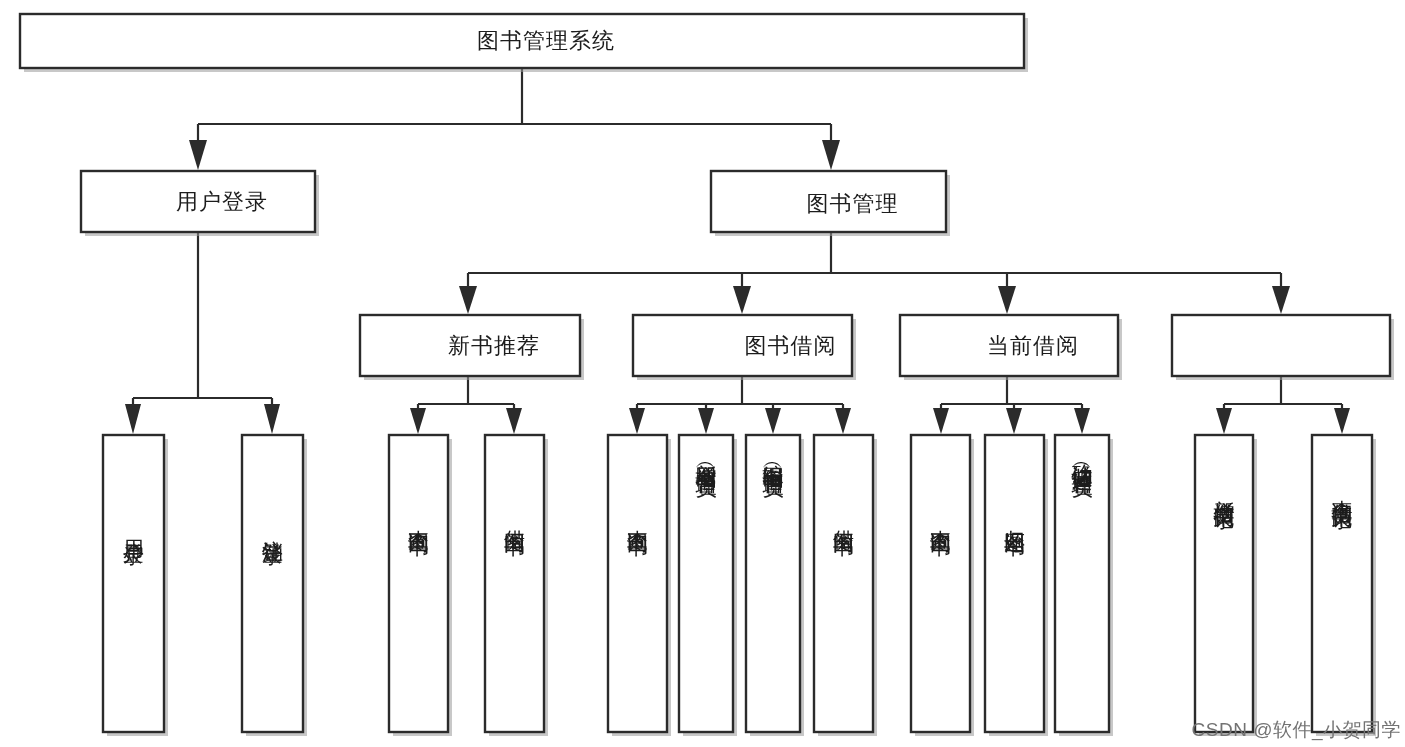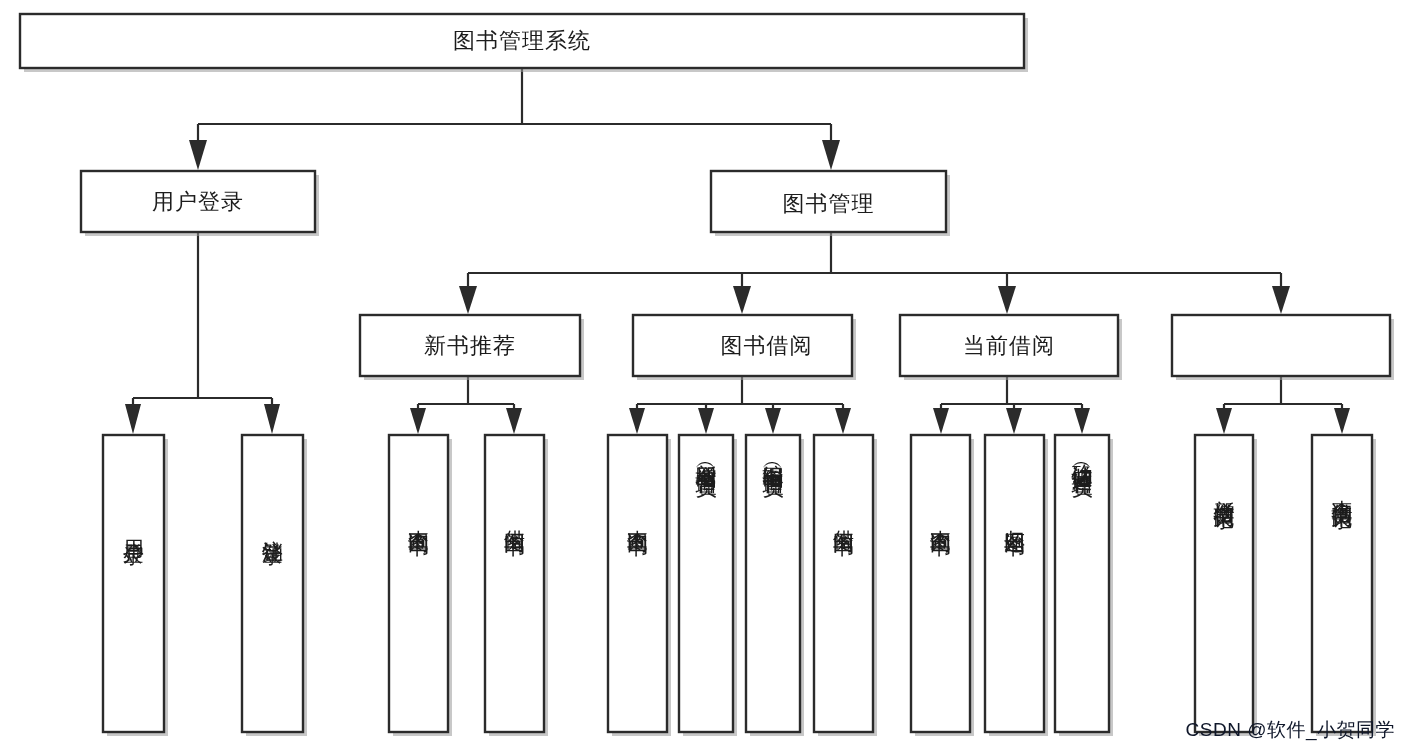--- a/index.html
+++ b/index.html
@@ -59,35 +59,36 @@
     line-height: 1.05;
     letter-spacing: 2px;
     white-space: nowrap;
   }
   .hlabel-wrap {
     position: absolute;
     display: flex;
     align-items: center;
     justify-content: center;
     pointer-events: none;
+    padding-left: 24px;
   }
   .hlabel-text {
     font-family: "Liberation Sans", "DejaVu Sans", sans-serif;
     font-size: 22px;
     color: #1c1c1c;
     letter-spacing: 1px;
     white-space: nowrap;
   }
   .watermark {
     position: absolute;
-    right: 10px;
+    right: 4px;
     bottom: 4px;
     font-family: "Liberation Sans", "DejaVu Sans", sans-serif;
     font-size: 19px;
-    color: #0f172a;
+    color: #737373;
     letter-spacing: 0.5px;
     white-space: nowrap;
   }
 </style>
 </head>
 <body>
 
 <div id="stage">
 
   <svg class="diagram" viewBox="0 0 1405 747">

